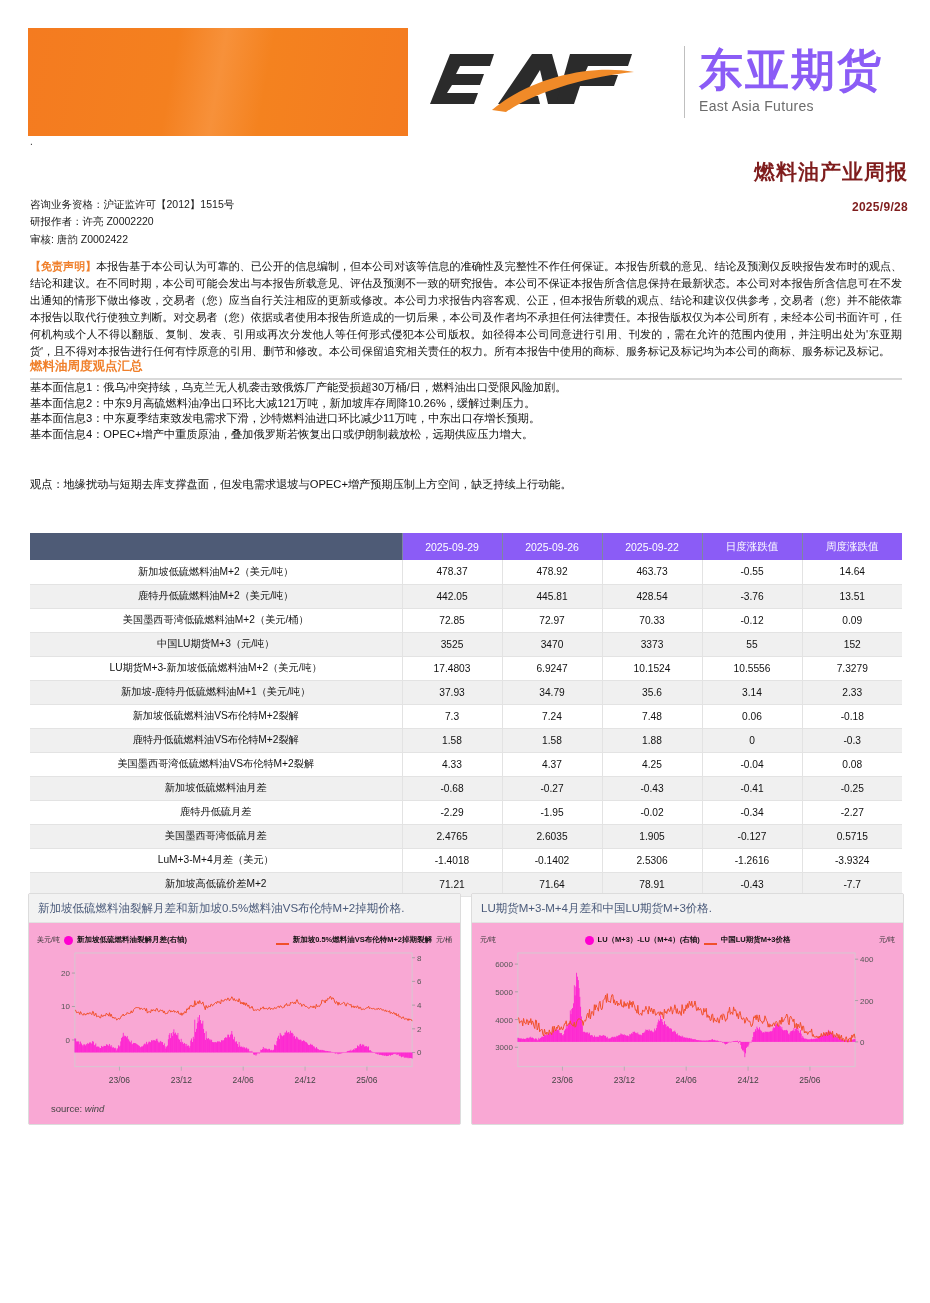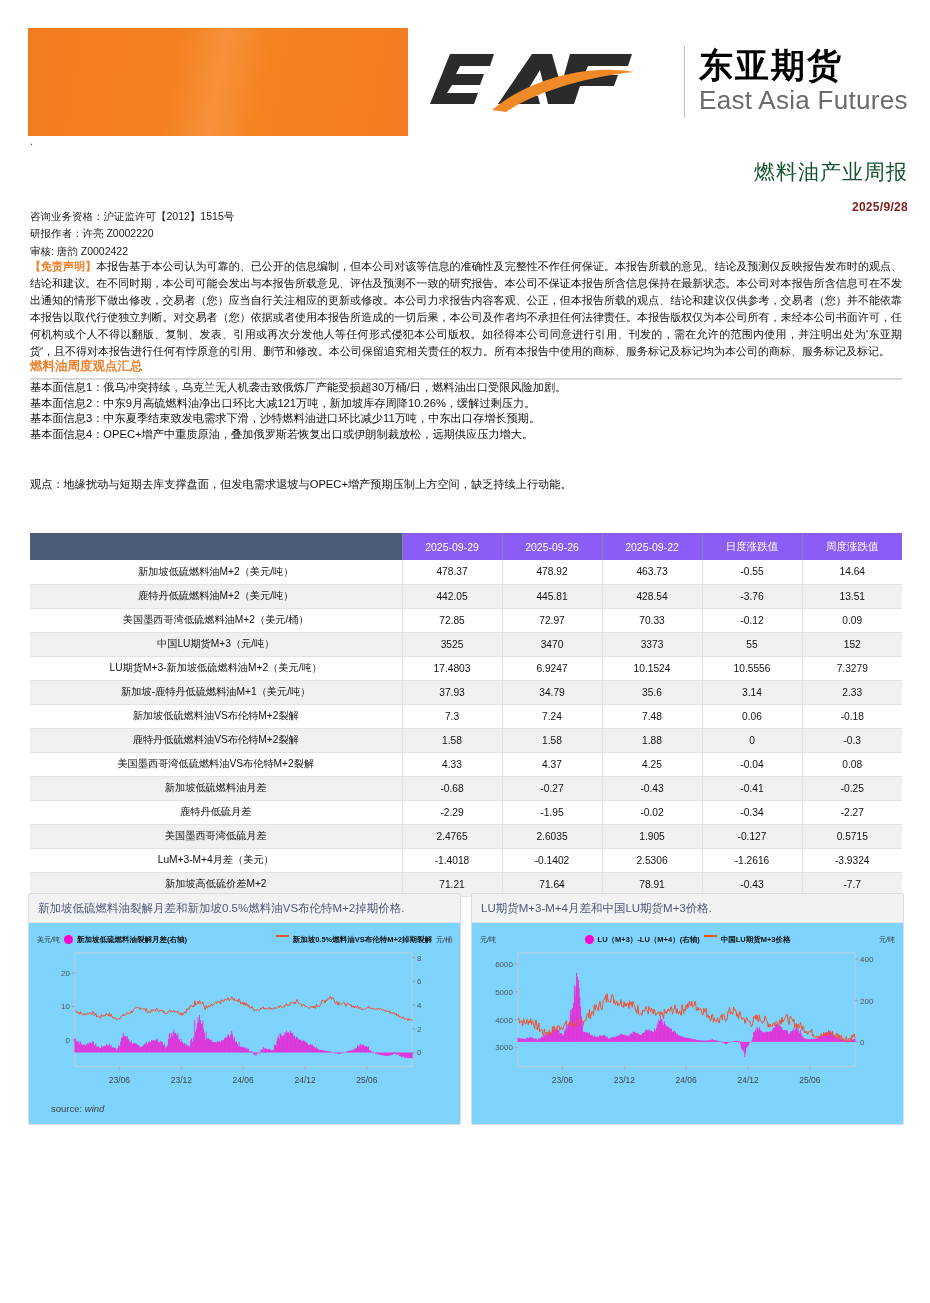--- a/index.html
+++ b/index.html
@@ -34,52 +34,52 @@
     gap: 14px;
   }
   .logo-eaf { width: 250px; height: 80px; display:block; }
   .logo-divider {
     width: 1px; height: 72px; background: #bfbfbf;
   }
   .logo-cn {
     display:flex; flex-direction:column; justify-content:center;
   }
   .logo-cn-main {
-    font-size: 34px; font-weight: 700; color:#000000; letter-spacing: 2px;
+    font-size: 44px; font-weight: 700; color:#8b5cf6; letter-spacing: 2px;
     line-height: 1.05;
-    font-family: Liberation Sans, sans-serif;
+    font-family: Liberation Mono, monospace;
   }
   .logo-cn-sub {
-    font-size: 26px; color:#6b6b6b; letter-spacing: 0.3px; margin-top:2px;
+    font-size: 14px; color:#6b6b6b; letter-spacing: 0.3px; margin-top:2px;
     font-family: "Liberation Sans", sans-serif;
   }
 
   .tiny-dot {
     position:absolute; left:30px; top:136px;
     font-size:10px; color:#333;
   }
 
   
   .title-block {
     position:absolute; right: 22px; top: 158px;
     text-align: right;
   }
   .report-title {
-    font-size: 21px; font-weight: 400; color:#14532d; letter-spacing:1px;
+    font-size: 21px; font-weight: 700; color:#7f1d1d; letter-spacing:1px;
     font-family: "DejaVu Sans", sans-serif;
   }
   .report-date {
     font-size: 12px; font-weight: 700; color:#7f1d1d; margin-top:14px;
     letter-spacing:0.3px;
   }
 
   
   .meta {
     position:absolute; left:30px; top:196px;
-    font-size: 10.5px; line-height: 1.65; color:#1a1a1a;margin-top:12px;
+    font-size: 10.5px; line-height: 1.65; color:#1a1a1a;
   }
 
   
   .disclaimer {
     position:absolute; left:30px; top:258px; width:872px;
     font-size: 11px; line-height: 1.55; color:#111;
     text-align: justify;
   }
   .disclaimer b.tag { color:#f07f2a; font-weight:700; }
 
@@ -134,33 +134,33 @@
   .col-v { width: 100px; }
 
   
   .charts {
     position:absolute; left:28px; top:893px; width:876px;
     display:flex; gap:10px;
   }
   .panel {
     width:433px;
     border:1px solid #dcdcdc;
-    background:#7dd3fc;
+    background:#f9a8d4;
     border-radius:2px;
   }
   .panel-title {
     background:#f2f2f2;
     color:#4a5a7a;
     font-size:11.5px;
     padding:7px 9px 6px 9px;
     border-bottom:1px solid #e2e2e2;
   }
   .panel-body { padding:6px 6px 8px 6px; position:relative; }
   .legend {
-    display:flex; align-items:flex-start; gap:4px;
+    display:flex; align-items:flex-end; gap:4px;
     font-size:7.5px; font-weight:700; color:#111;
     padding: 6px 2px 2px 2px;
     white-space:nowrap;
   }
   .legend .unit { font-weight:400; font-size:7px; color:#333; }
   .legend .spacer { flex:1 1 auto; }
   .dot { width:9px; height:9px; border-radius:50%; background:#ff00d0; display:inline-block; }
   .dash { width:13px; height:2px; background:#f0502a; display:inline-block; }
   .chart-svg { display:block; width:100%; }
   .source {

